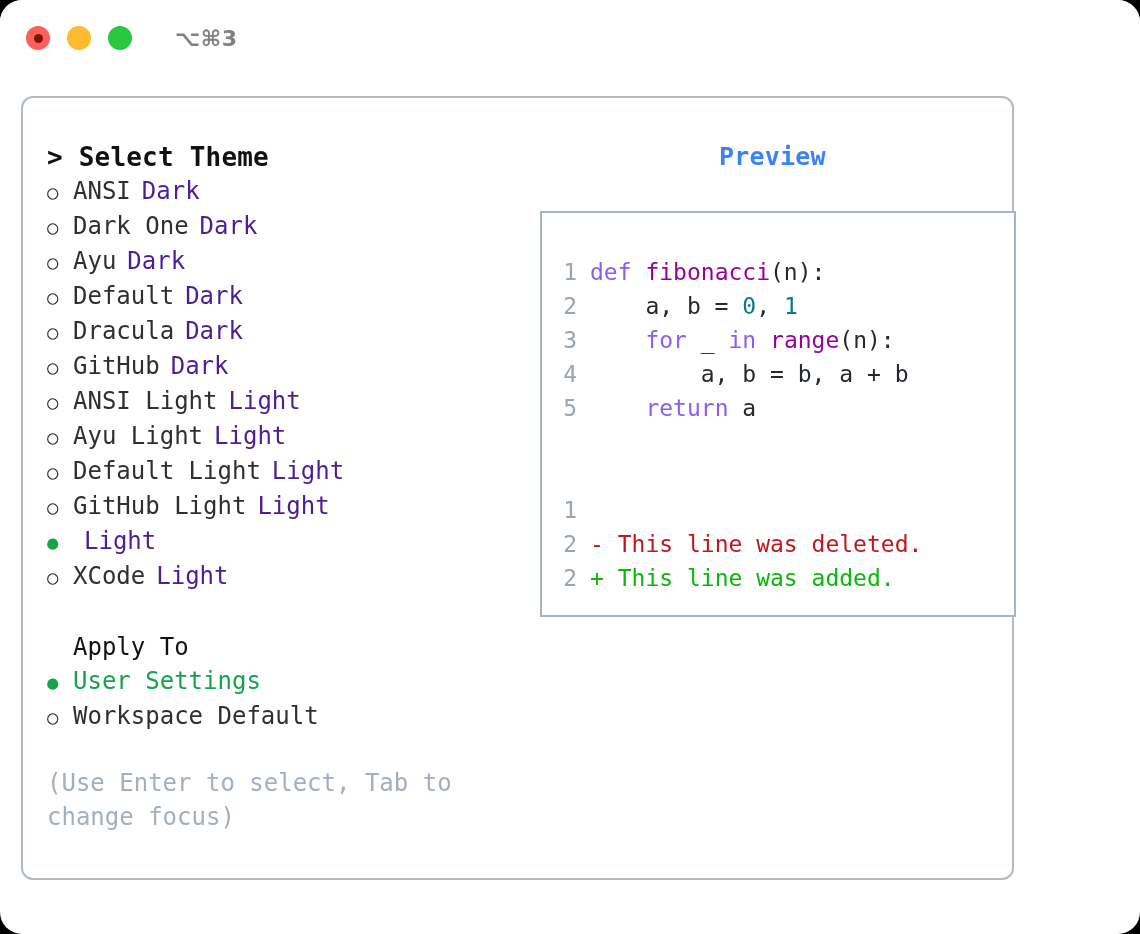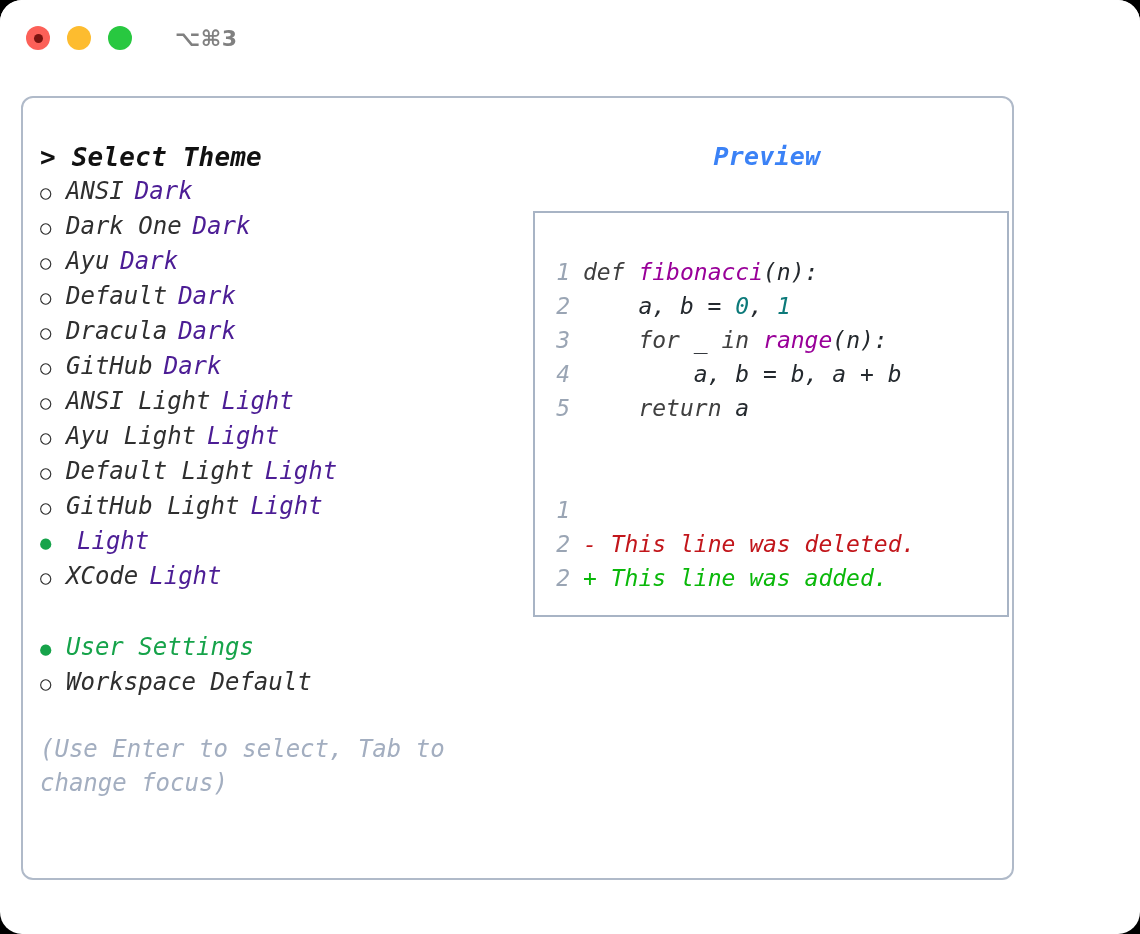--- a/index.html
+++ b/index.html
@@ -59,22 +59,21 @@
     left: 21px; top: 96px;
     width: 993px; height: 784px;
     border: 2px solid #b0bac9;
     border-radius: 12px;
     background: #ffffff;
   }
 
   .panel-inner {
     position: relative;
     width: 100%; height: 100%;
-    padding: 42px 0 0 17px;
-    font-style: italic;
+    padding: 42px 0 0 24px;
   }
 
   .columns { display: flex; align-items: flex-start; }
   .col-left  { width: 460px; flex: none; }
   .col-right { flex: 1; padding-left: 22px; }
 
   
   .list-header {
     font-size: 26px;
     font-weight: 700;
@@ -148,21 +147,21 @@
     white-space: pre;
   }
   .ln {
     width: 34px;
     flex: none;
     text-align: right;
     color: #9aa5b4;
     padding-right: 13px;
   }
   .code { color: #24292e; }
-  .kw   { color: #404040; text-align: center; }
+  .kw   { color: #8b5cf6; text-align: center; }
   .fn   { color: #990099; }
   .num  { color: #0d7a7a; }
   .pn   { color: #24292e; }
 
   .blankline { height: 34px; }
 
   .diff-ctx { color: #6e6e6e; }
   .diff-del { color: #c2161b; }
   .diff-add { color: #0ab80a; }
 </style>
@@ -260,20 +259,21 @@
             <div class="opt">
               <span class="marker">○</span>
               <span class="label">XCode</span>
               <span class="badge">Light</span>
             </div>
 
           </div>
 
           <div class="section-gap"></div>
 
+          <div class="section-head">Apply To</div>
 
           <div>
             <div class="opt selected">
               <span class="marker">●</span>
               <span class="label">User Settings</span>
             </div>
             <div class="opt">
               <span class="marker">○</span>
               <span class="label">Workspace Default</span>
             </div>

